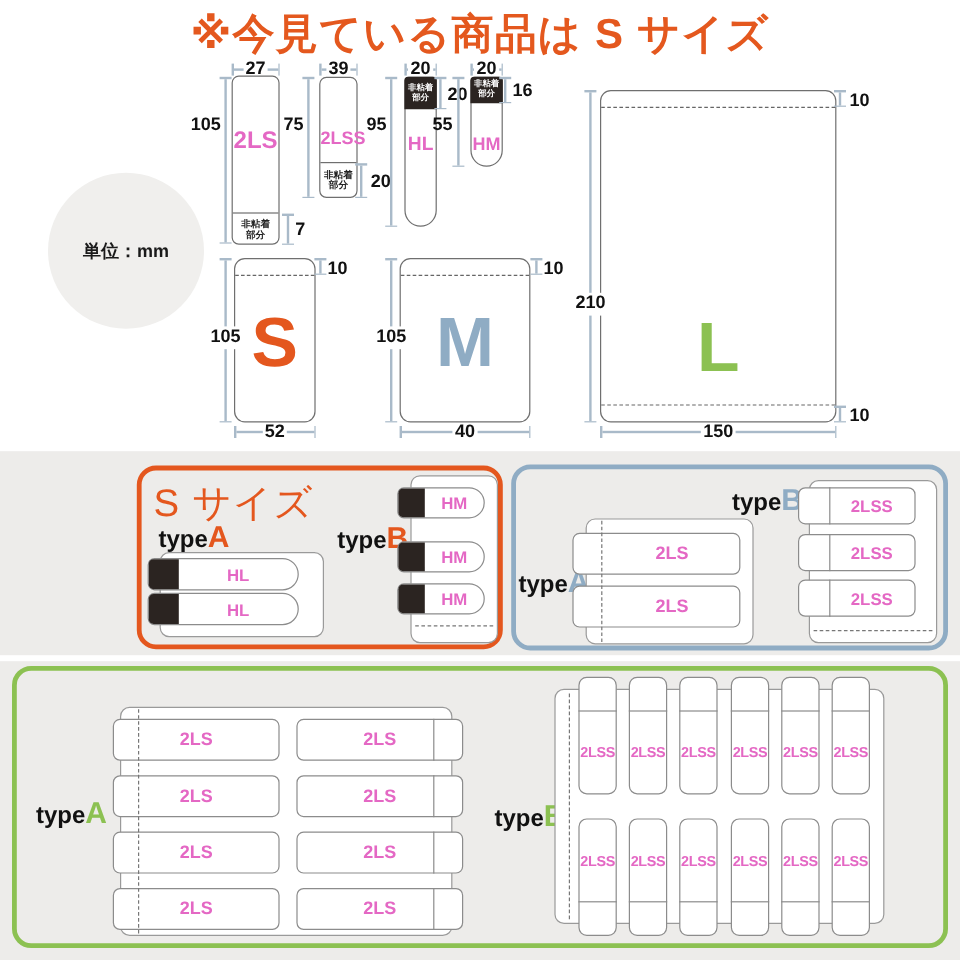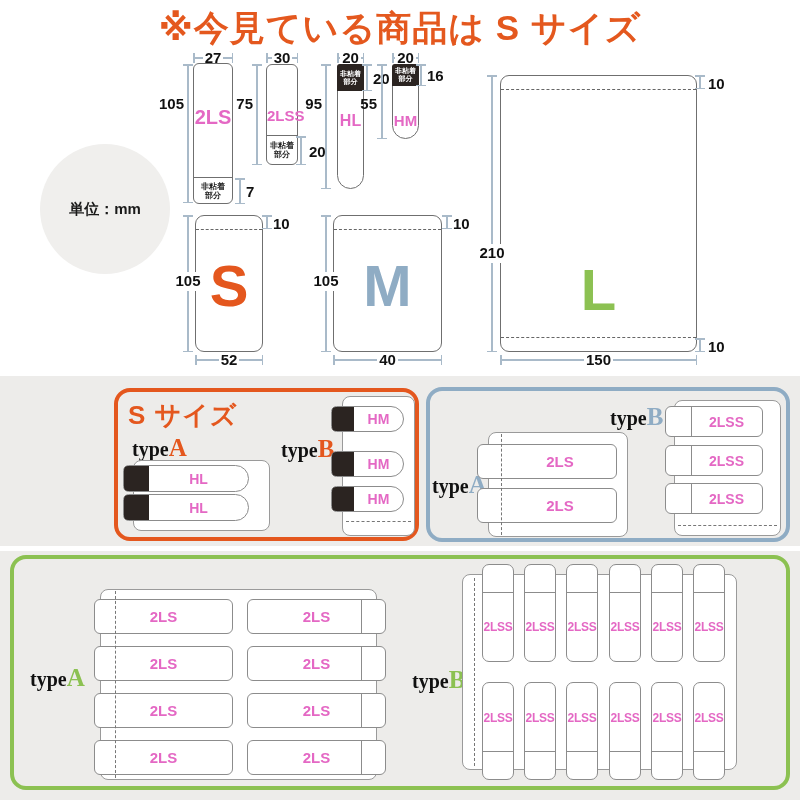--- a/index.html
+++ b/index.html
@@ -39,22 +39,22 @@
   .chiptxt { font-size:7px; line-height:8px; font-weight:bold; color:#fff; }
 
   
   .pouch { background:#fff; border:1.5px solid #6f6f6f; border-radius:9px; }
   .dash { position:absolute; left:0; right:0; border-top:1.5px dashed #666; }
   .pletter { position:absolute; left:0; right:0; text-align:center; font-size:58px; font-weight:bold; line-height:58px; }
 
   
   .panel { left:0; width:800px; background:#EDECEA; }
   .frame { border-style:solid; border-width:4px; border-radius:16px; }
-  .ftitle { position:absolute; font-size:26px; font-weight:bold; letter-spacing:1px; }
-  .typelbl { position:absolute; font-size:20px; font-weight:bold; color:#111;font-family:Liberation Serif, serif; }
+  .ftitle { position:absolute; font-size:32px; font-weight:normal; letter-spacing:1px; }
+  .typelbl { position:absolute; font-size:20px; font-weight:bold; color:#111; }
   .typelbl b { font-size:25px; }
   .c-orange { color:#E4571E; } .b-orange { border-color:#E4571E; }
   .c-steel  { color:#8FACC4; } .b-steel  { border-color:#8FACC4; }
   .c-green  { color:#8CC152; } .b-green  { border-color:#8CC152; }
   .sheet { position:absolute; background:#fff; border:1px solid #9a9a9a; border-radius:8px; }
   .pstrip { position:absolute; background:#fff; border:1px solid #8c8c8c; border-radius:6px; display:flex; align-items:center; }
   .capr { border-radius:6px 14px 14px 6px; }
   .fchip { flex:none; align-self:stretch; background:#2B2421; border-radius:4px 0 0 4px; }
   .plbl { flex:1; text-align:center; font-weight:bold; color:#E468C4; }
   .seamv { position:absolute; top:-1px; bottom:-1px; width:1px; background:#8c8c8c; }
@@ -92,21 +92,21 @@
       <span class="ln"></span>
     </div>
   <div class="abs num r" style="left:156px;top:96px;width:28px">105</div>
   <div class="abs dimv" style="left:234px;top:178px;height:26px">
       <span class="ln"></span>
     </div>
   <div class="abs num" style="left:246px;top:184px">7</div>
 
   <div class="abs dimh" style="left:266px;top:52px;width:32px">
     <span class="ln"></span>
-      <span class="num">30</span>
+      <span class="num">39</span>
       <span class="ln"></span>
   </div>
   <div class="abs cstrip" style="left:266px;top:64px;width:32px;height:101px">
     <div class="slabel" style="top:42px;font-size:15px">2LSS</div>
     <div class="padbox" style="height:29px">
       <span class="padtxt">非粘着</span>
       <span class="padtxt">部分</span>
     </div>
   </div>
   <div class="abs dimv" style="left:251px;top:64px;height:101px">

